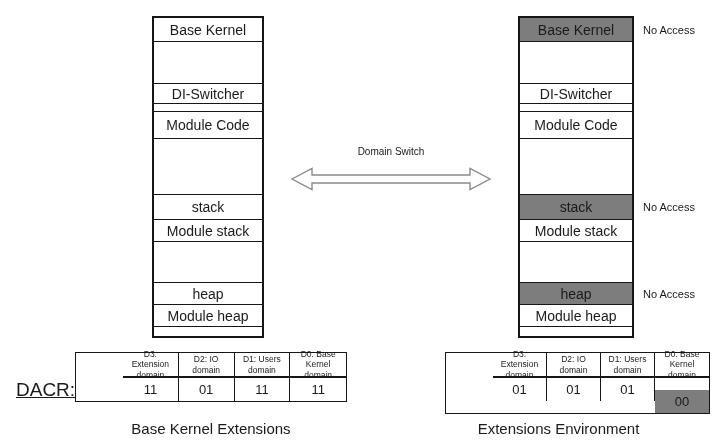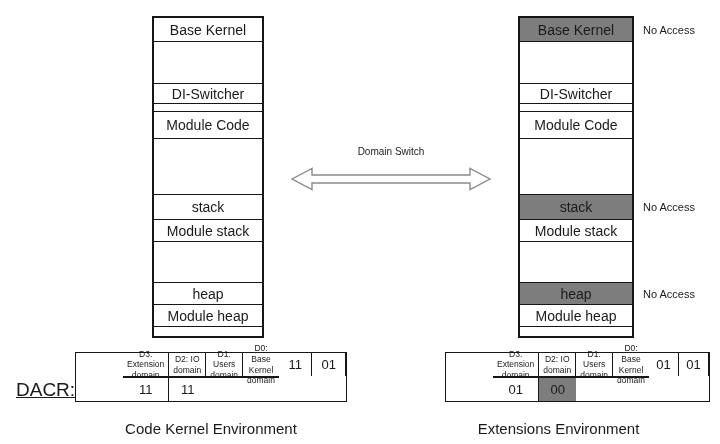--- a/index.html
+++ b/index.html
@@ -56,21 +56,21 @@
     position:absolute;
     left:16px; top:379px;
     font-size:19px;
     text-decoration:underline;
   }
   .dacr-table {
     position:absolute;
     top:352px;
     border:1px solid #161616;
     display:grid;
-    grid-template-columns:repeat(6, 1fr);
+    grid-template-columns:repeat(4, 1fr);
     background:#ffffff;
     padding-left:47px;
   }
   .dacr-left  { left:75px;  width:272px; }
   .dacr-right { left:445px; width:265px; }
   .hcell {
     height:25px;
     border-right:1px solid #161616;
     border-bottom:2px solid #161616;
     font-size:8.5px;
@@ -84,21 +84,21 @@
   .vcell {
     height:23px;
     border-right:1px solid #161616;
     font-size:13px;
     font-family:Liberation Sans, sans-serif;
     display:flex;
     align-items:center;
     justify-content:center;
   }
   .hcell:nth-child(4), .vcell:nth-child(8) { border-right:none; }
-  .vcell.gray { background:#7d7d7d; }
+  .vcell.gray { background:#7d7d7d;margin-top:12px; }
   .caption {
     position:absolute;
     top:420px;
     text-align:center;
     font-size:15px;
   }
   .caption-left  { left:75px;  width:272px; }
   .caption-right { left:426px; width:265px; }
 </style>
 </head>
@@ -207,14 +207,14 @@
   <div class="hcell">D3: Extension domain</div>
   <div class="hcell">D2: IO domain</div>
   <div class="hcell">D1: Users domain</div>
   <div class="hcell">D0: Base Kernel domain</div>
   <div class="vcell">01</div>
   <div class="vcell">01</div>
   <div class="vcell">01</div>
   <div class="vcell gray">00</div>
 </div>
 
-<div class="caption caption-left">Code Kernel Environment</div>
+<div class="caption caption-left">Base Kernel Extensions</div>
 <div class="caption caption-right">Extensions Environment</div>
 
 </body></html>

